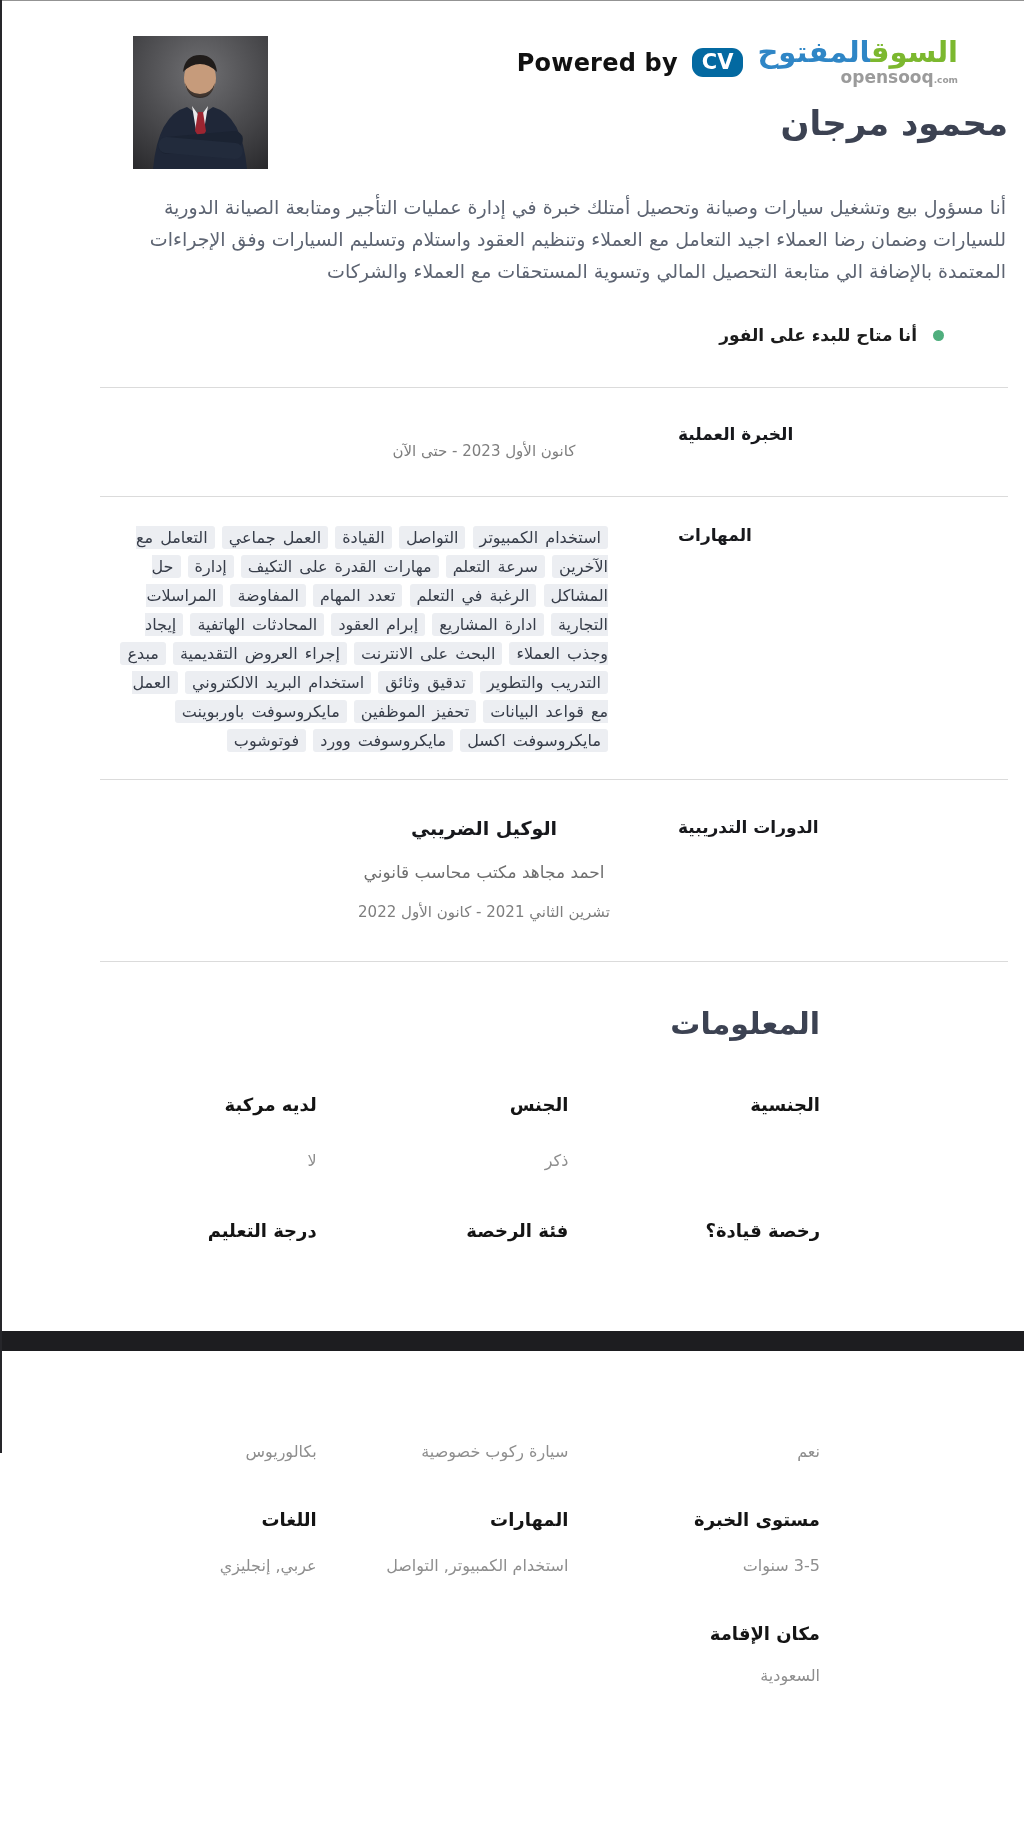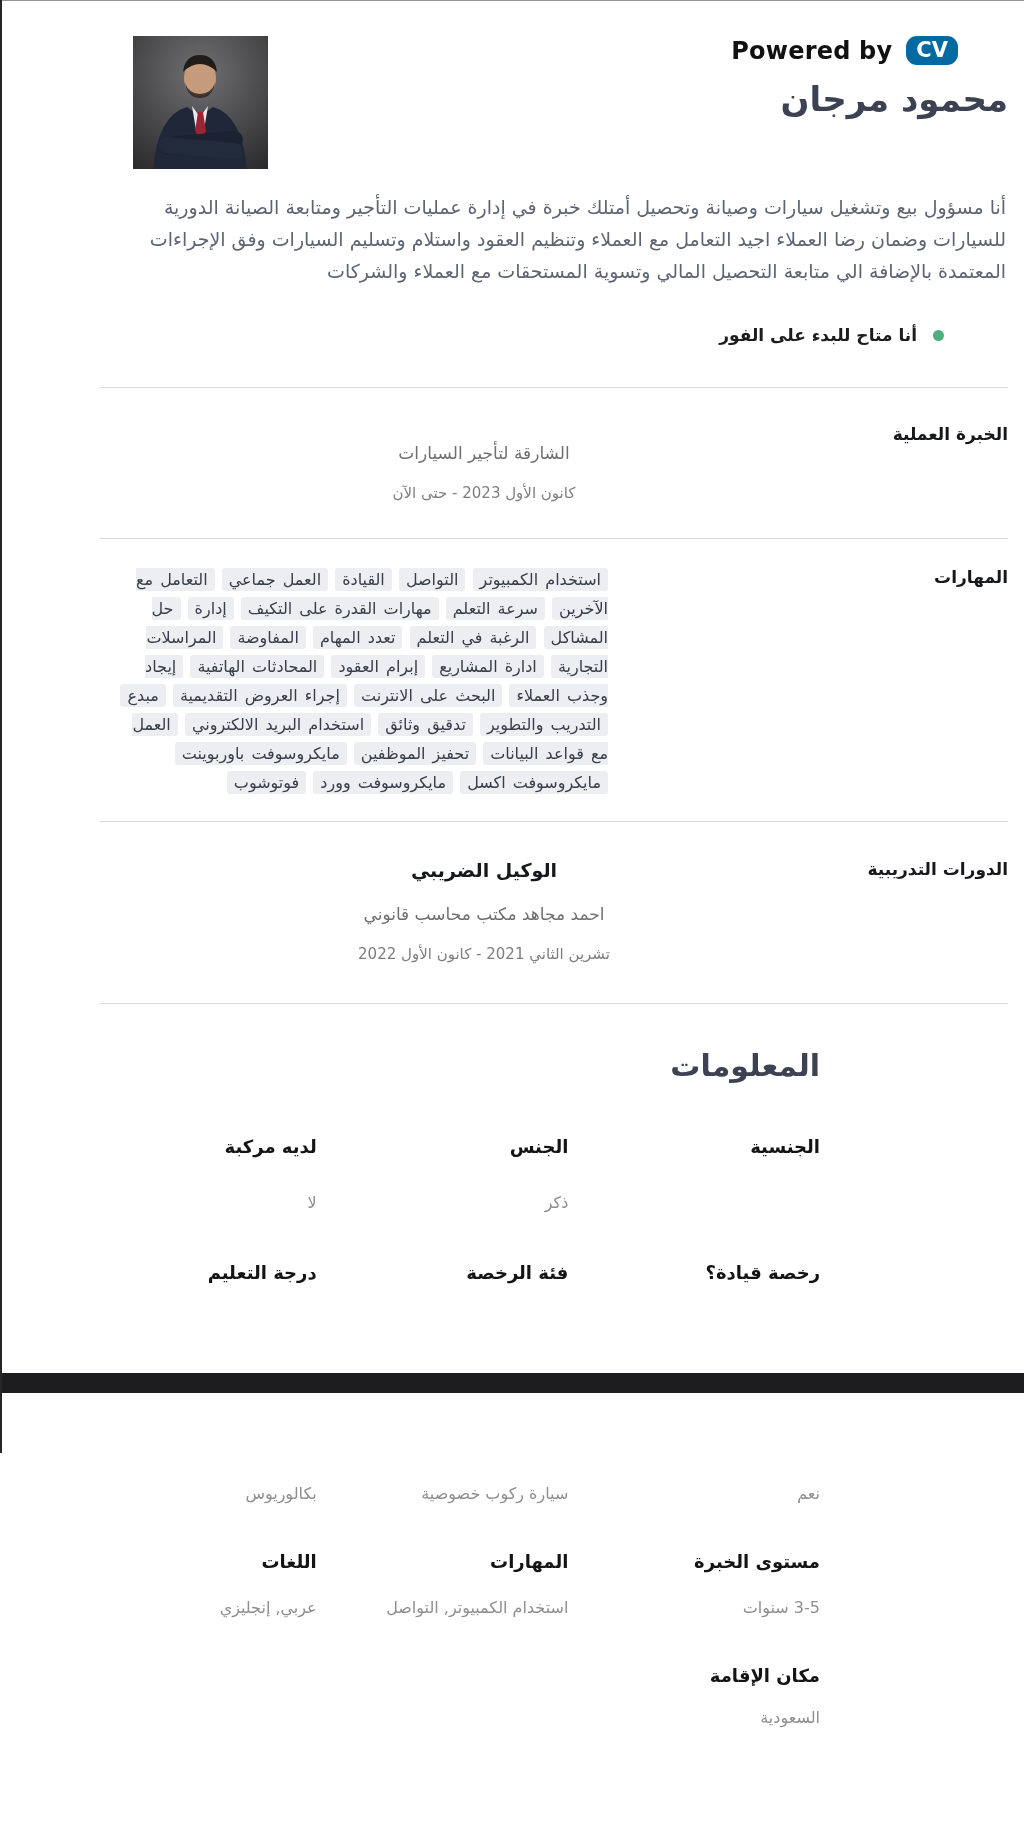--- a/index.html
+++ b/index.html
@@ -30,21 +30,21 @@
            font-size:19px;line-height:32px;color:#5d6472;}
   .availability{margin:38px 80px 0 0;direction:rtl;display:flex;align-items:center;gap:16px;}
   .availability .dot{width:11px;height:11px;border-radius:50%;background:#4fae7d;flex:0 0 auto;}
   .availability .avail-text{font-size:17px;font-weight:bold;color:#1c1c1c;}
 
   .rule{border:none;border-top:1px solid #dbdbdb;margin:0 16px 0 100px;height:0;}
   .rule1{margin-top:42px;}
 
   
   .section{margin:0 16px 0 100px;display:flex;}
-  .section-title{width:330px;flex:0 0 auto;direction:rtl;text-align:right;
+  .section-title{width:330px;flex:0 0 auto;direction:rtl;text-align:left;
                  font-size:17px;font-weight:bold;color:#17181c;padding-top:2px;}
   .section-content{flex:1;direction:rtl;}
   .section--center .section-content{text-align:center;padding-left:190px;}
   .section--exp{padding:34px 0 36px 0;}
   .job-title{font-size:19px;font-weight:bold;color:#17181c;line-height:26px;}
   .company{font-size:17px;color:#6f6f6f;line-height:22px;margin-top:20px;}
   .period{font-size:15px;color:#7e7e7e;line-height:18px;margin-top:20px;}
 
   .section--skills{padding:26px 0 24px 0;}
   .tags{margin-right:70px;margin-left:20px;direction:rtl;text-align:right;
@@ -87,37 +87,40 @@
       <path d="M50 36 q2 -17 17 -17 q15 0 17 17 q-8 -8 -17 -8 q-9 0 -17 8 z" fill="#201c1a"></path>
       <path d="M52 47 q3 15 15 15 q12 0 15 -15 q-4 11 -15 11 q-11 0 -15 -11 z" fill="#2a2422" opacity="0.85"></path>
       <rect x="25" y="98" width="85" height="17" rx="8.5" transform="rotate(-5 67 106)" fill="#1b2332"></rect>
       <rect x="25" y="104" width="85" height="16" rx="8" transform="rotate(5 67 112)" fill="#222b3c"></rect>
     </svg>
   </div>
   <div class="header-right">
     <div class="powered-row">
       <span class="powered-text">Powered by</span>
       <span class="cv-badge">CV</span>
+      <span class="brand">
+        <span class="brand-ar" dir="rtl"><span class="brand-green">السوق</span><span class="brand-blue">المفتوح</span></span>
+        <span class="brand-domain"><span>opensooq</span><span class="tld">.com</span></span>
+      </span>
     </div>
     <h1 class="name">محمود مرجان</h1>
   </div>
 </div>
 
 <p class="summary">أنا مسؤول بيع وتشغيل سيارات وصيانة وتحصيل أمتلك خبرة في إدارة عمليات التأجير ومتابعة الصيانة الدورية للسيارات وضمان رضا العملاء اجيد التعامل مع العملاء وتنظيم العقود واستلام وتسليم السيارات وفق الإجراءات المعتمدة بالإضافة الي متابعة التحصيل المالي وتسوية المستحقات مع العملاء والشركات</p>
 
 <div class="availability">
   <span class="dot"></span>
   <span class="avail-text">أنا متاح للبدء على الفور</span>
 </div>
 
 <hr class="rule rule1">
 
 <div class="section section--center section--exp">
   <div class="section-content">
-    <div class="company">الشارقة لتأجير السيارات</div>
     <div class="period">كانون الأول 2023 - حتى الآن</div>
   </div>
   <div class="section-title">الخبرة العملية</div>
 </div>
 
 <hr class="rule">
 
 <div class="section section--skills">
   <div class="section-content">
     <div class="tags"><span class="tag">استخدام الكمبيوتر</span> <span class="tag">التواصل</span> <span class="tag">القيادة</span> <span class="tag">العمل جماعي</span> <span class="tag">التعامل مع الآخرين</span> <span class="tag">سرعة التعلم</span> <span class="tag">مهارات القدرة على التكيف</span> <span class="tag">إدارة</span> <span class="tag">حل المشاكل</span> <span class="tag">الرغبة في التعلم</span> <span class="tag">تعدد المهام</span> <span class="tag">المفاوضة</span> <span class="tag">المراسلات التجارية</span> <span class="tag">ادارة المشاريع</span> <span class="tag">إبرام العقود</span> <span class="tag">المحادثات الهاتفية</span> <span class="tag">إيجاد وجذب العملاء</span> <span class="tag">البحث على الانترنت</span> <span class="tag">إجراء العروض التقديمية</span> <span class="tag">مبدع</span> <span class="tag">التدريب والتطوير</span> <span class="tag">تدقيق وثائق</span> <span class="tag">استخدام البريد الالكتروني</span> <span class="tag">العمل مع قواعد البيانات</span> <span class="tag">تحفيز الموظفين</span> <span class="tag">مايكروسوفت باوربوينت</span> <span class="tag">مايكروسوفت اكسل</span> <span class="tag">مايكروسوفت وورد</span> <span class="tag">فوتوشوب</span> </div>

